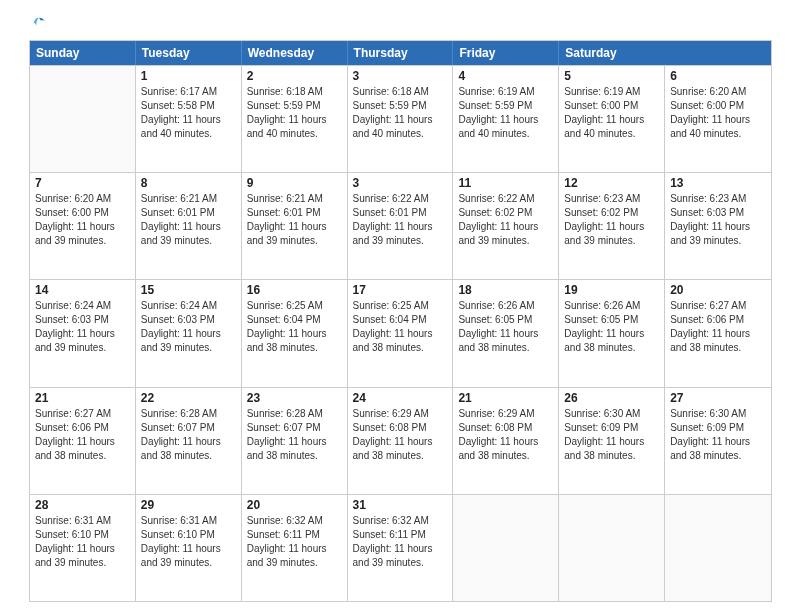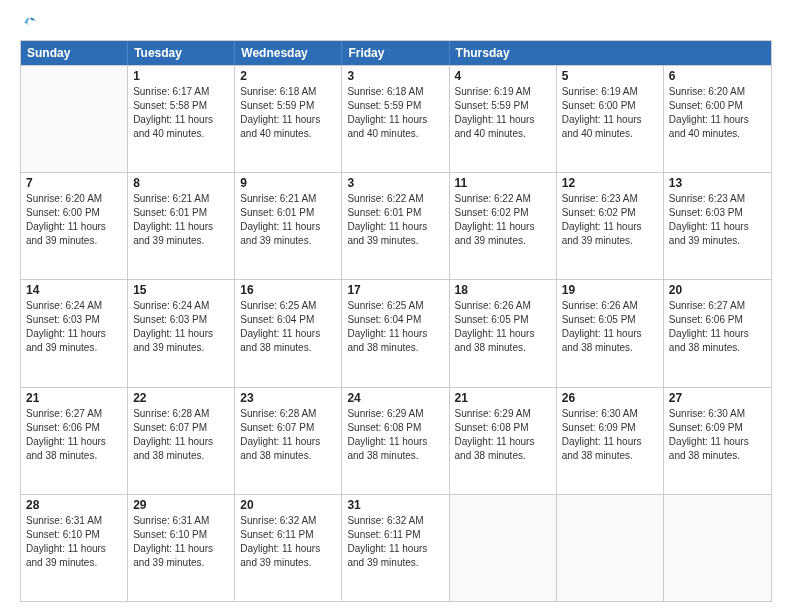--- a/index.html
+++ b/index.html
@@ -6,21 +6,21 @@
     body {
       font-family: Arial, sans-serif;
       background: #fff;
       width: 792px;
       height: 612px;
       overflow: hidden;
     }
     .page {
       width: 792px;
       height: 612px;
-      padding: 16px 20px 10px 20px;
+      padding: 16px 20px 10px 29px;
       display: flex;
       flex-direction: column;
       border-radius: 18px;
     }
     .header {
       display: flex;
       align-items: flex-start;
       justify-content: space-between;
       margin-bottom: 6px;
     }
@@ -128,22 +128,23 @@
       <div class="main-title"></div>
       <div class="sub-title"></div>
     </div>
   </div>
 
   <div class="calendar">
     <div class="cal-header-row">
     <div class="cal-header-cell">Sunday</div>
         <div class="cal-header-cell">Tuesday</div>
         <div class="cal-header-cell">Wednesday</div>
+        <div class="cal-header-cell">Thursday</div>
         <div class="cal-header-cell">Friday</div>
-        <div class="cal-header-cell">Thursday</div>
+        <div class="cal-header-cell">Saturday</div>
       </div>
     <div class="cal-body">
     <div class="cal-row">
           <div class="cal-cell empty"></div>
           <div class="cal-cell">
             <div class="day-num">1</div>
             <div class="day-info" style="white-space: pre-line;">Sunrise: 6:17 AM
 Sunset: 5:58 PM
 Daylight: 11 hours
 and 40 minutes.</div>

